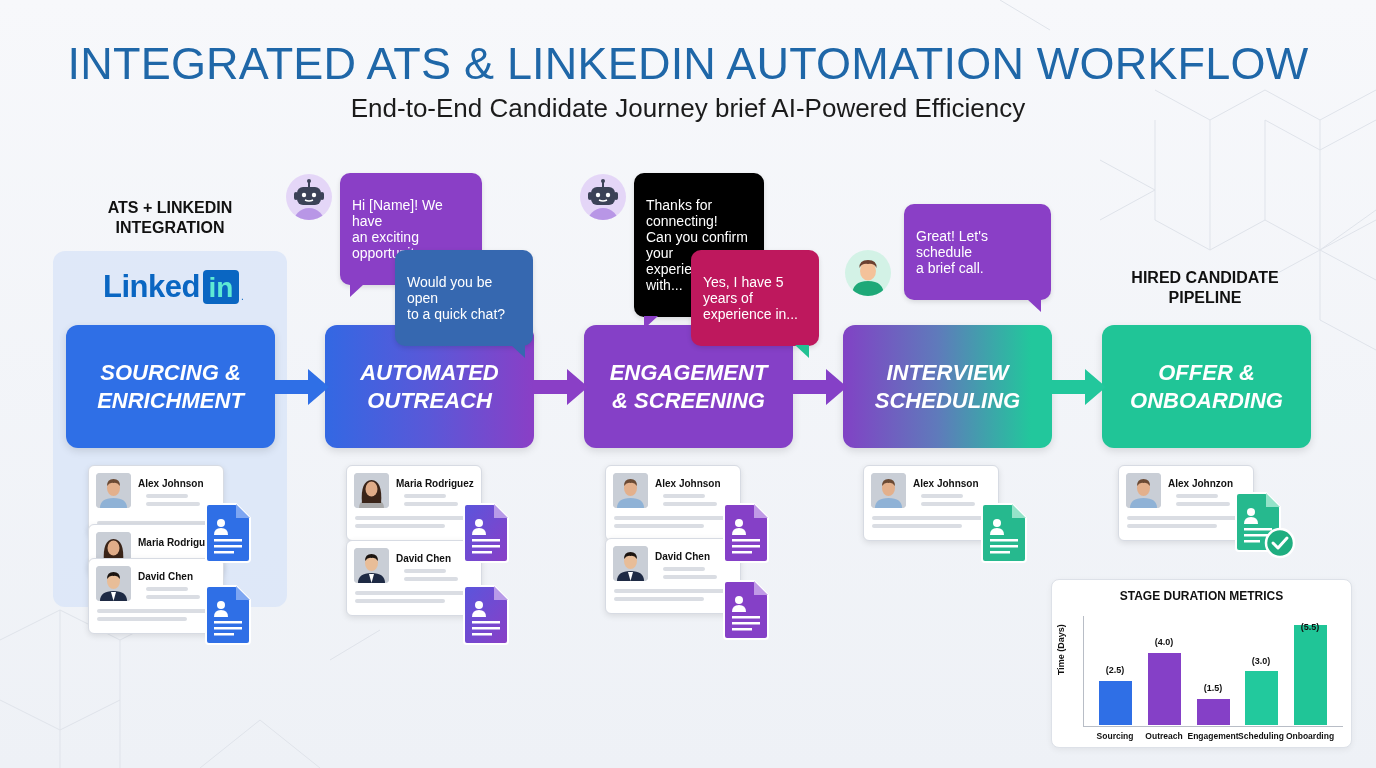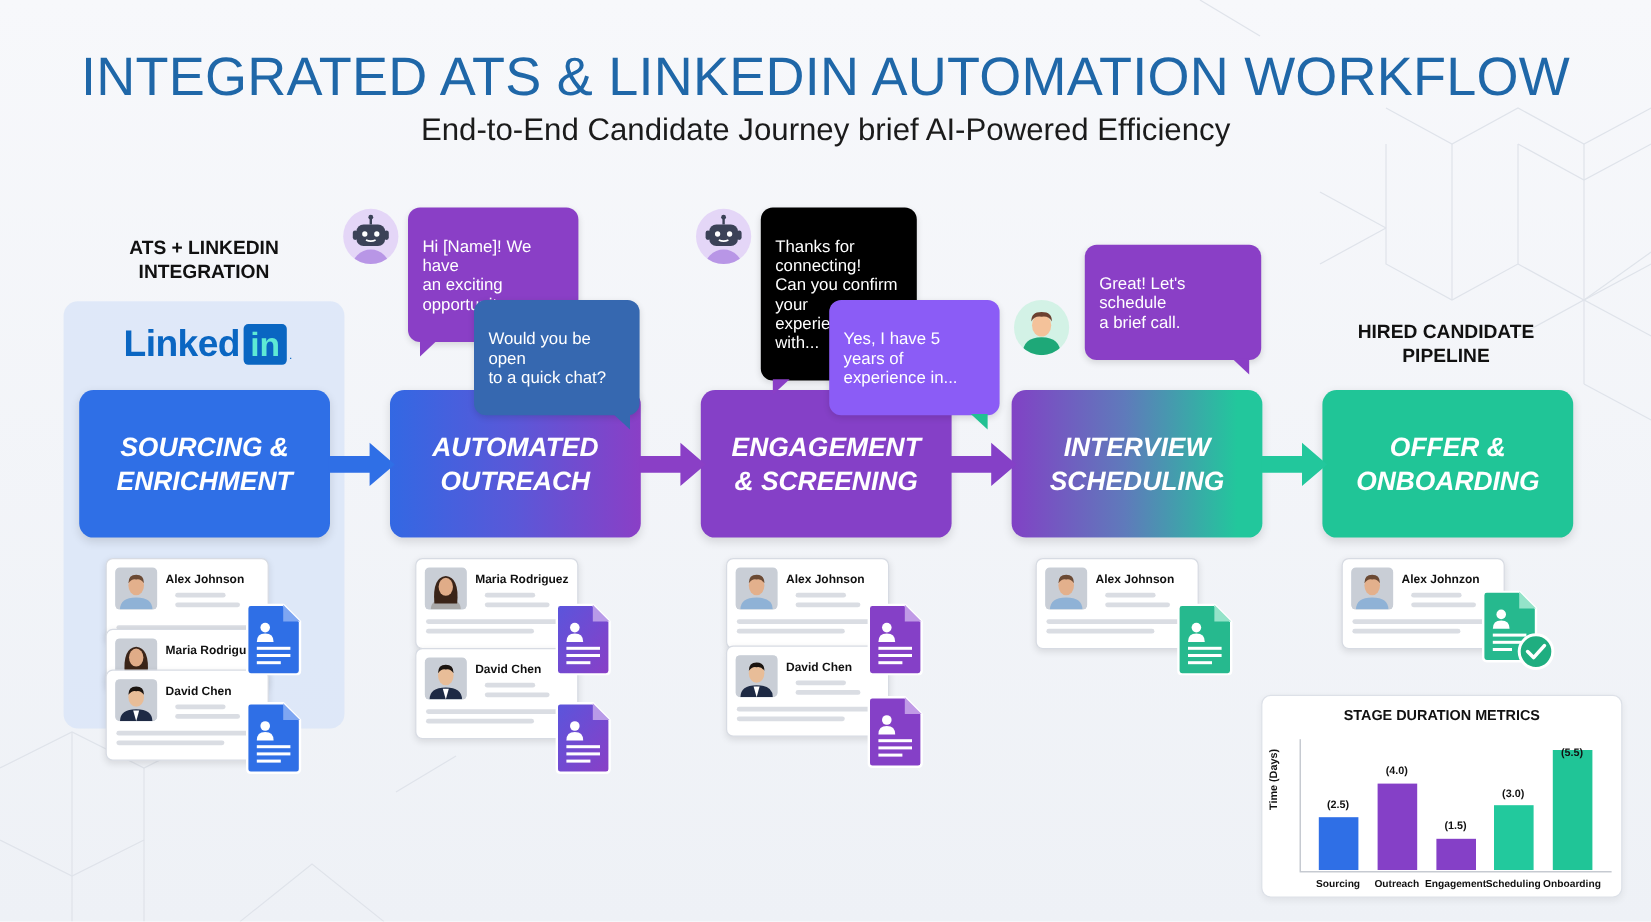--- a/index.html
+++ b/index.html
@@ -212,21 +212,21 @@
     <circle cx="28" cy="21" r="2.2" fill="#fff"></circle>
     <path d="M19 26 Q23 28 27 26" stroke="#fff" stroke-width="1.4" fill="none"></path>
   </svg>
 </div>
 <div class="abs bubble" style="left:634px; top:173px; width:130px; background:#000000;">
   <span>Thanks for connecting!
 Can you confirm your
 experience with...</span>
   <span class="tail" style="left:10px; bottom:-12px; border-left:0 solid transparent; border-right:14px solid transparent; border-top:13px solid #8a3fc6;"></span>
 </div>
-<div class="abs bubble" style="left:691px; top:250px; width:142px; background:#8b5cf6;">
+<div class="abs bubble" style="left:691px; top:250px; width:128px; background:#be185d;">
   <span>Yes, I have 5 years of
 experience in...</span>
   <span class="tail" style="right:10px; bottom:-12px; border-left:14px solid transparent; border-right:0 solid transparent; border-top:13px solid #22c193;"></span>
 </div>
 <div class="abs avatar-human" style="left:845px; top:250px;">
   <svg width="46" height="46" viewBox="0 0 46 46">
     <path d="M7 46 Q7 31 23 31 Q39 31 39 46 Z" fill="#1ea878"></path>
     <ellipse cx="23" cy="21" rx="8" ry="9.5" fill="#f4c29a"></ellipse>
     <path d="M14.5 18 Q14 10 23 10 Q32 10 31.5 18 Q29 13 23 14 Q17 13 14.5 18 Z" fill="#6b4130"></path>
   </svg>

